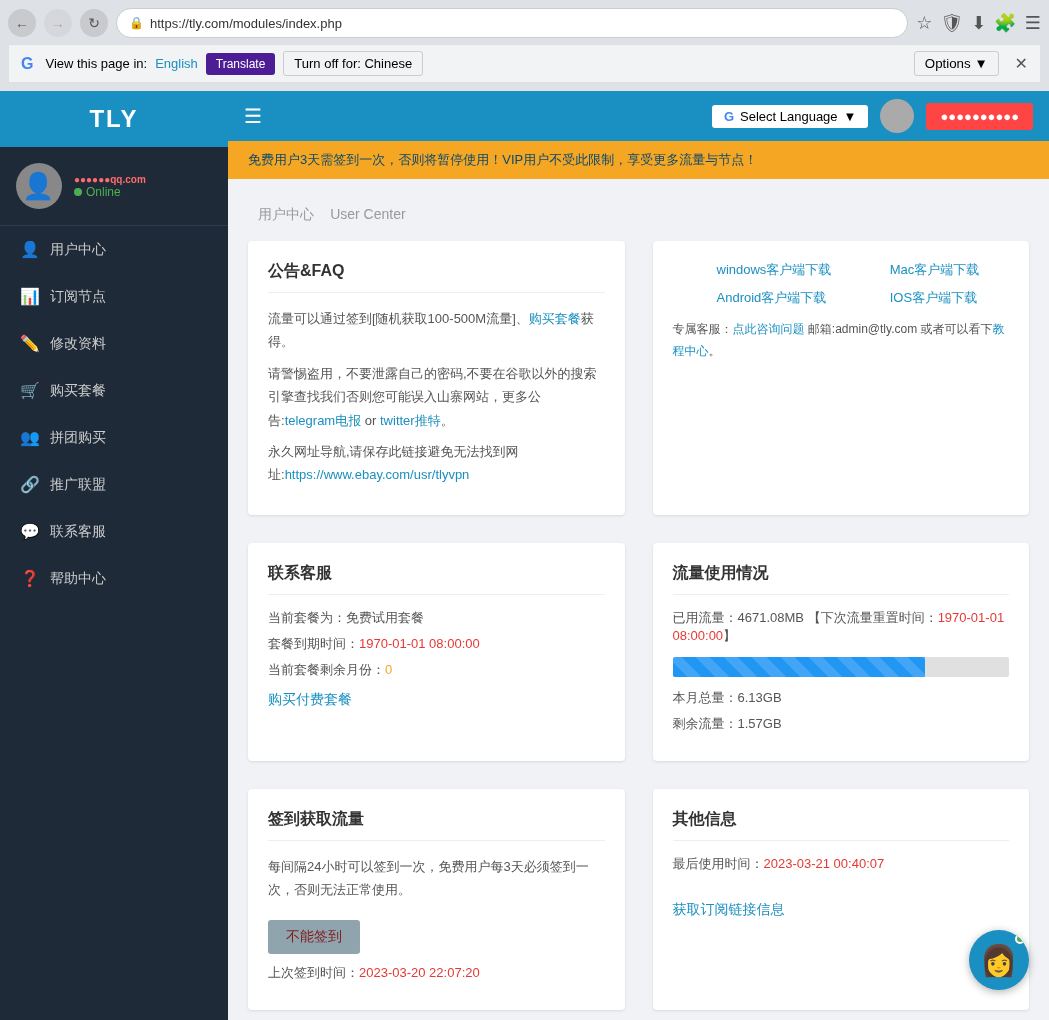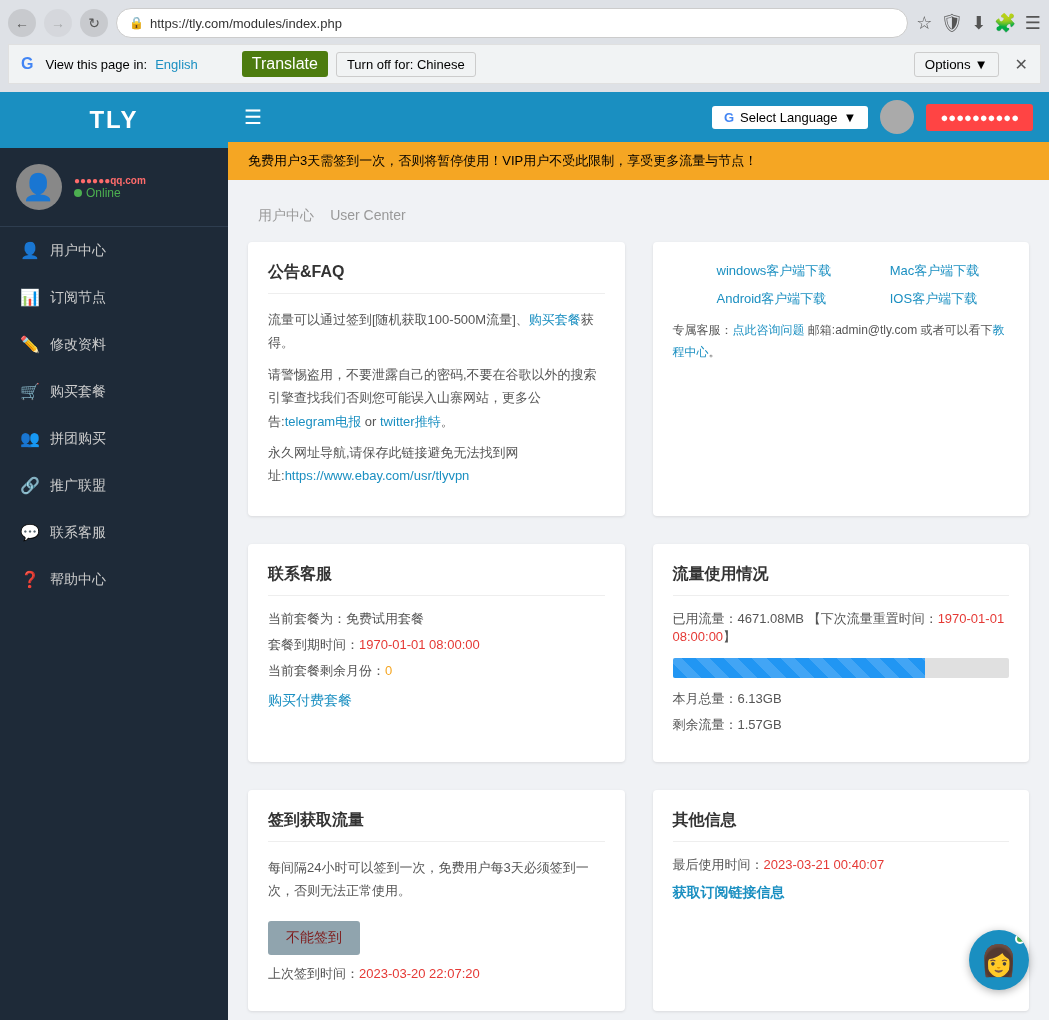--- a/index.html
+++ b/index.html
@@ -7,21 +7,21 @@
 
     
     .browser-chrome { background: #dee1e6; padding: 8px; }
     .browser-toolbar { display: flex; align-items: center; gap: 8px; margin-bottom: 6px; }
     .nav-btn { width: 28px; height: 28px; background: #c8cace; border-radius: 50%; border: none; cursor: pointer; display: flex; align-items: center; justify-content: center; font-size: 14px; color: #555; }
     .nav-btn:disabled { opacity: 0.4; }
     .address-bar { flex: 1; height: 30px; background: white; border: 1px solid #ccc; border-radius: 15px; padding: 0 12px; font-size: 13px; color: #333; display: flex; align-items: center; }
     .browser-icons { display: flex; gap: 8px; align-items: center; font-size: 18px; color: #555; }
     .translate-bar { background: #f1f3f4; border: 1px solid #e0e0e0; padding: 6px 12px; display: flex; align-items: center; gap: 8px; font-size: 13px; }
     .translate-bar .google-g { color: #4285f4; font-weight: bold; font-size: 16px; margin-right: 4px; }
-    .translate-btn { padding: 4px 10px; background: #4d7c0f; color: white; border: none; border-radius: 3px; cursor: pointer; font-size: 16px; margin-left: 36px; }
+    .translate-btn { padding: 4px 10px; background: #4c1d95; color: white; border: none; border-radius: 3px; cursor: pointer; font-size: 12px; }
     .turnoff-btn { padding: 4px 10px; background: #f1f3f4; border: 1px solid #ccc; border-radius: 3px; cursor: pointer; font-size: 13px; }
     .options-btn { margin-left: auto; padding: 4px 10px; background: #f1f3f4; border: 1px solid #ccc; border-radius: 3px; cursor: pointer; }
     .close-x { margin-left: 8px; cursor: pointer; color: #555; font-size: 16px; }
 
     
     .page-wrapper { display: flex; height: calc(1020px - 90px); }
 
     
     .sidebar { width: 228px; background: #1e2a38; color: white; display: flex; flex-direction: column; }
     .sidebar-header { background: #1a8fc1; padding: 14px; text-align: center; font-size: 24px; font-weight: bold; letter-spacing: 2px; }
@@ -37,21 +37,21 @@
     
     .main-content { flex: 1; overflow-y: auto; background: #f0f2f5; }
     .top-bar { background: #1a8fc1; padding: 0 16px; height: 50px; display: flex; align-items: center; justify-content: space-between; }
     .hamburger { color: white; font-size: 20px; cursor: pointer; }
     .select-language { display: flex; align-items: center; gap: 6px; background: white; padding: 4px 12px; border-radius: 3px; cursor: pointer; font-size: 13px; }
     .google-g-small { color: #4285f4; font-weight: bold; }
     .user-avatar-small { width: 34px; height: 34px; border-radius: 50%; background: #888; }
     .user-name-btn { background: #ff4444; color: white; padding: 6px 14px; border-radius: 3px; font-size: 13px; }
 
     .announcement-bar { background: #f5a623; padding: 10px 20px; display: flex; justify-content: space-between; align-items: center; }
-    .announcement-text { color: #000000; font-size: 13px; font-weight: 500; }
+    .announcement-text { color: #0c4a6e; font-size: 13px; font-weight: 500; }
     .buy-vip-btn { background: white; color: #f5a623; border: 2px solid #f5a623; padding: 6px 14px; border-radius: 3px; font-size: 13px; font-weight: bold; cursor: pointer; white-space: nowrap; }
 
     .content-area { padding: 20px; }
     .page-title { font-size: 22px; font-weight: bold; color: #333; margin-bottom: 16px; }
     .page-title span { font-size: 14px; color: #999; font-weight: normal; margin-left: 10px; }
 
     .cards-grid { display: grid; grid-template-columns: 1fr 1fr; gap: 28px; }
 
     .card { background: white; border-radius: 4px; padding: 20px; box-shadow: 0 1px 3px rgba(0,0,0,0.1); }
     .card h3 { font-size: 16px; font-weight: bold; color: #333; margin-bottom: 14px; border-bottom: 1px solid #eee; padding-bottom: 10px; }
@@ -255,21 +255,21 @@
           <div class="info-row">
             <span>上次签到时间：</span><span class="red">2023-03-20 22:07:20</span>
           </div>
         </div>
 
         <div class="card">
           <h3>其他信息</h3>
           <div class="info-row">
             <span>最后使用时间：</span><span class="red">2023-03-21 00:40:07</span>
           </div>
-          <div style="margin-top:10px;font-weight:bold;">
+          <div style="margin-top:28px;">
             <a class="link-blue">获取订阅链接信息</a>
           </div>
         </div>
 
       </div>
     </div>
   </div>
 </div>
 
 <div class="chat-bubble" style="position:fixed;bottom:30px;right:20px;">

